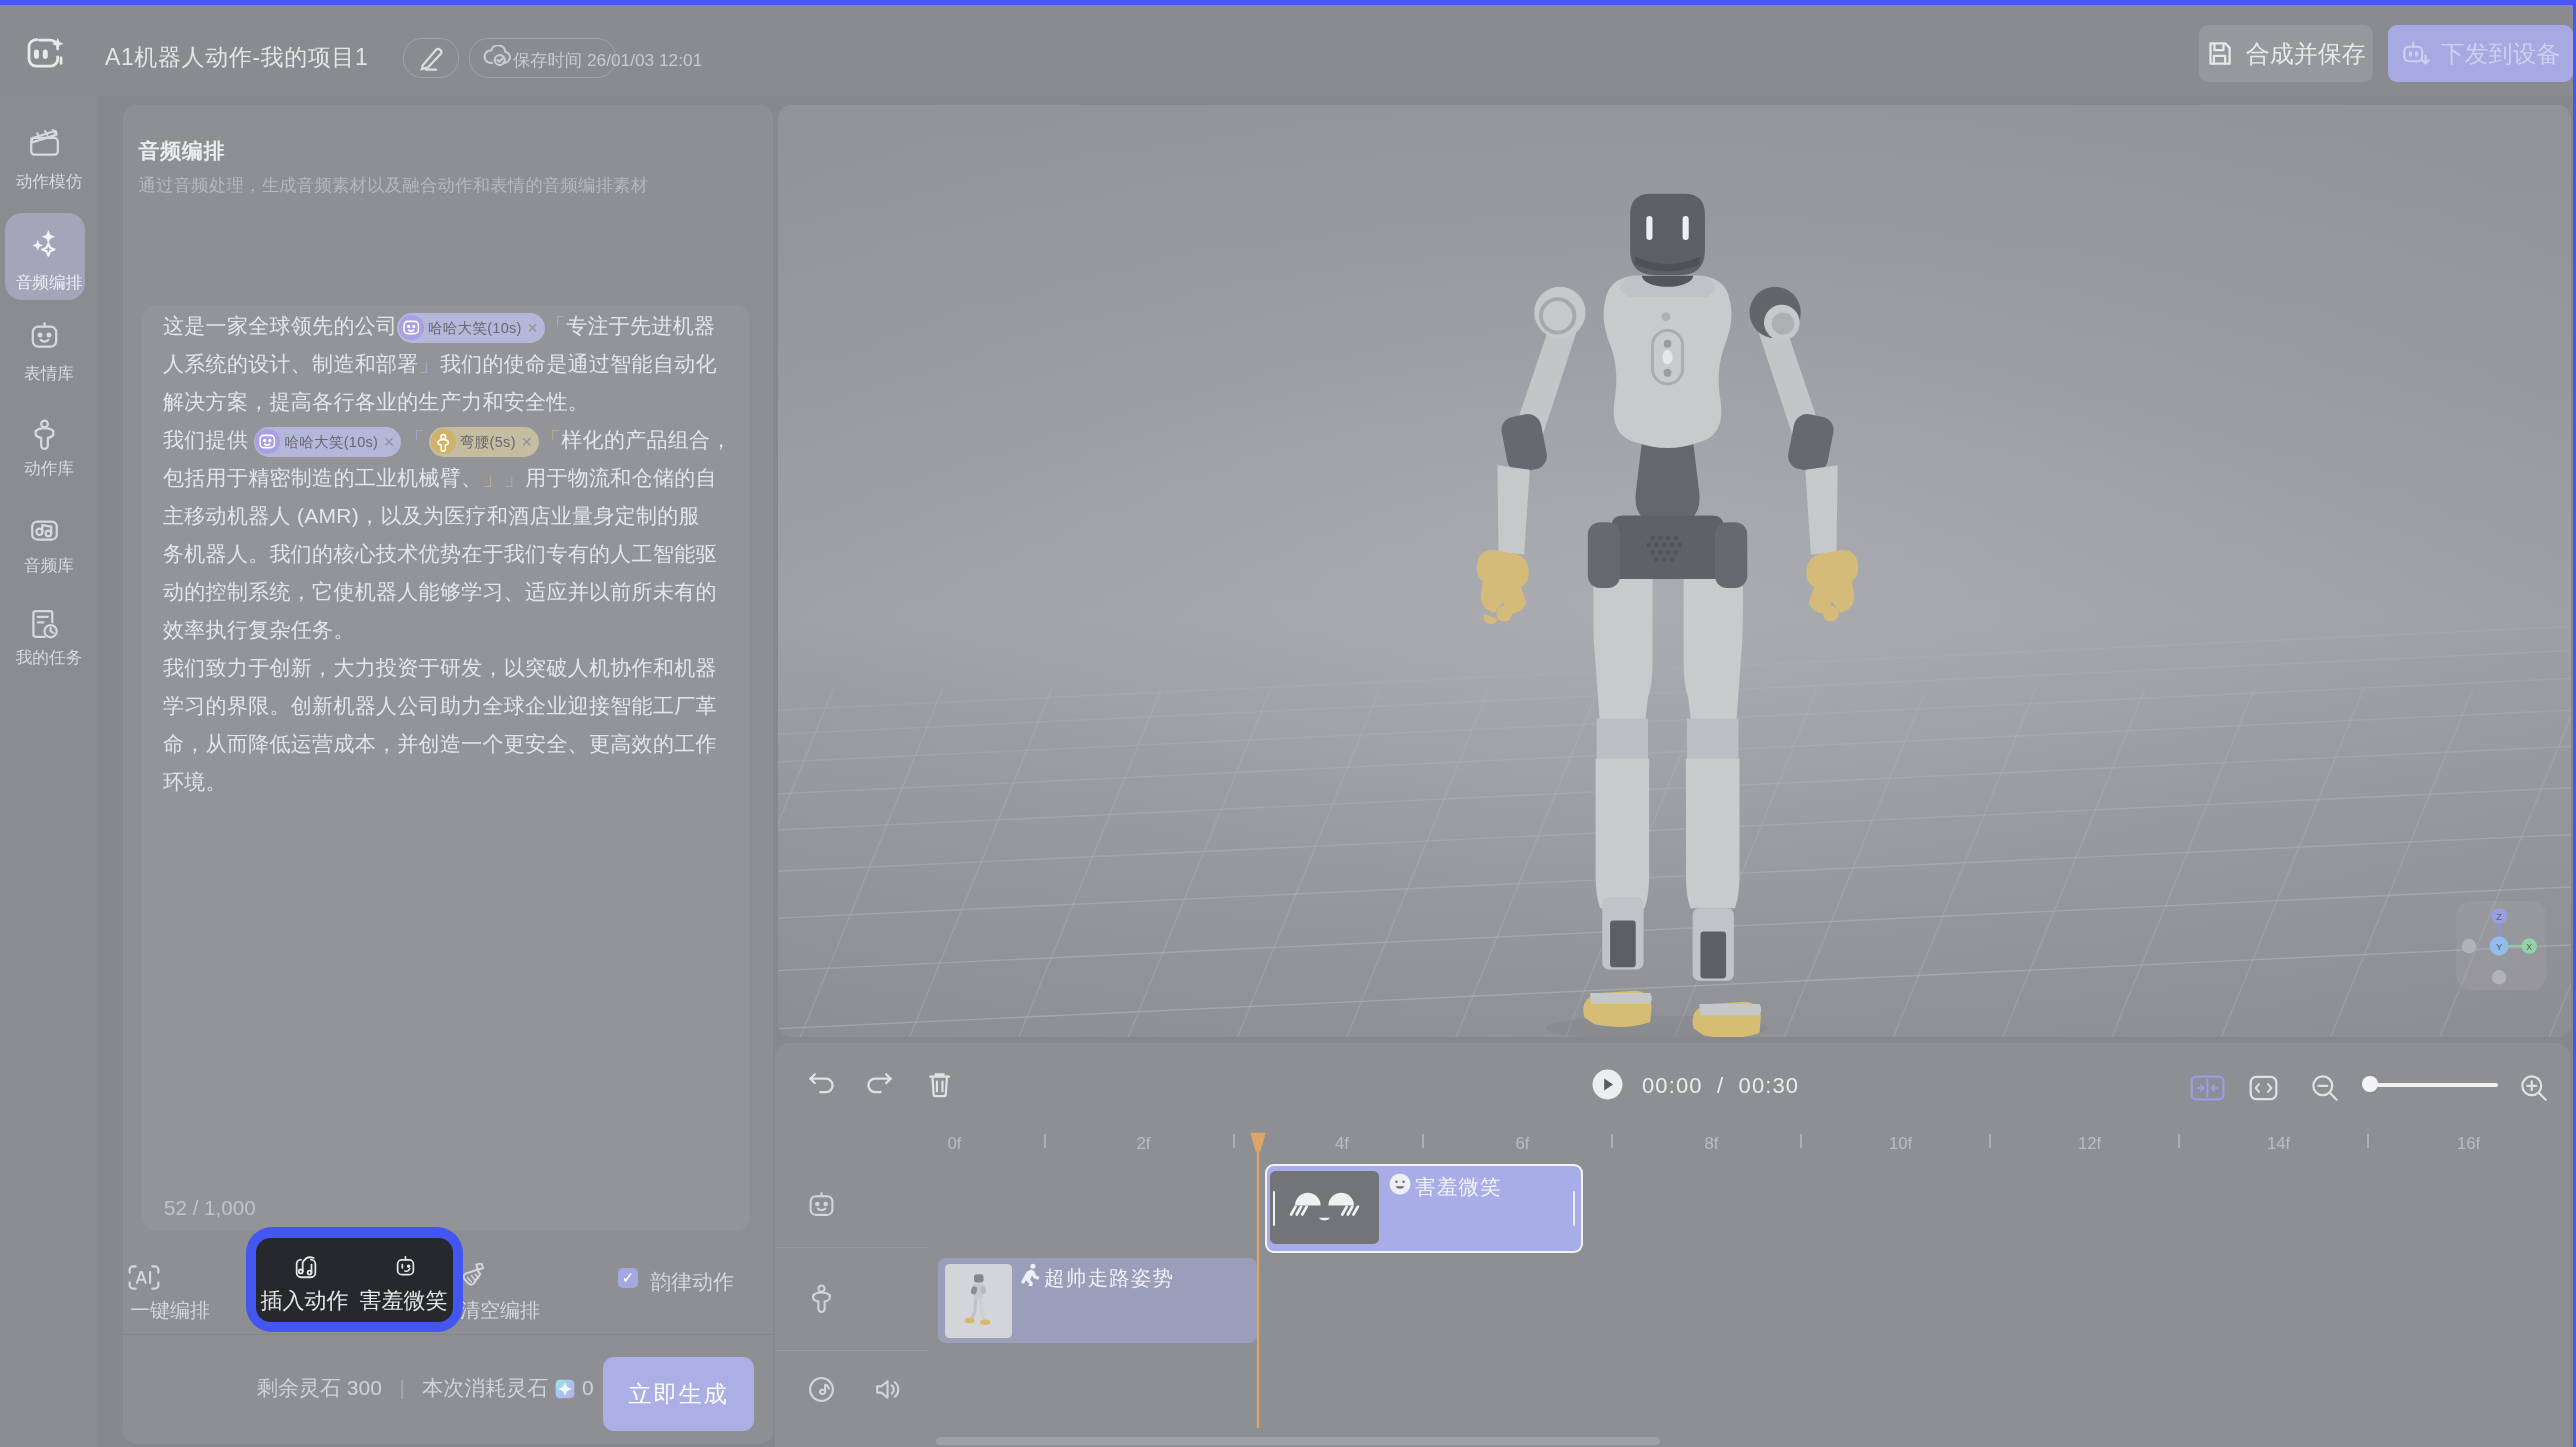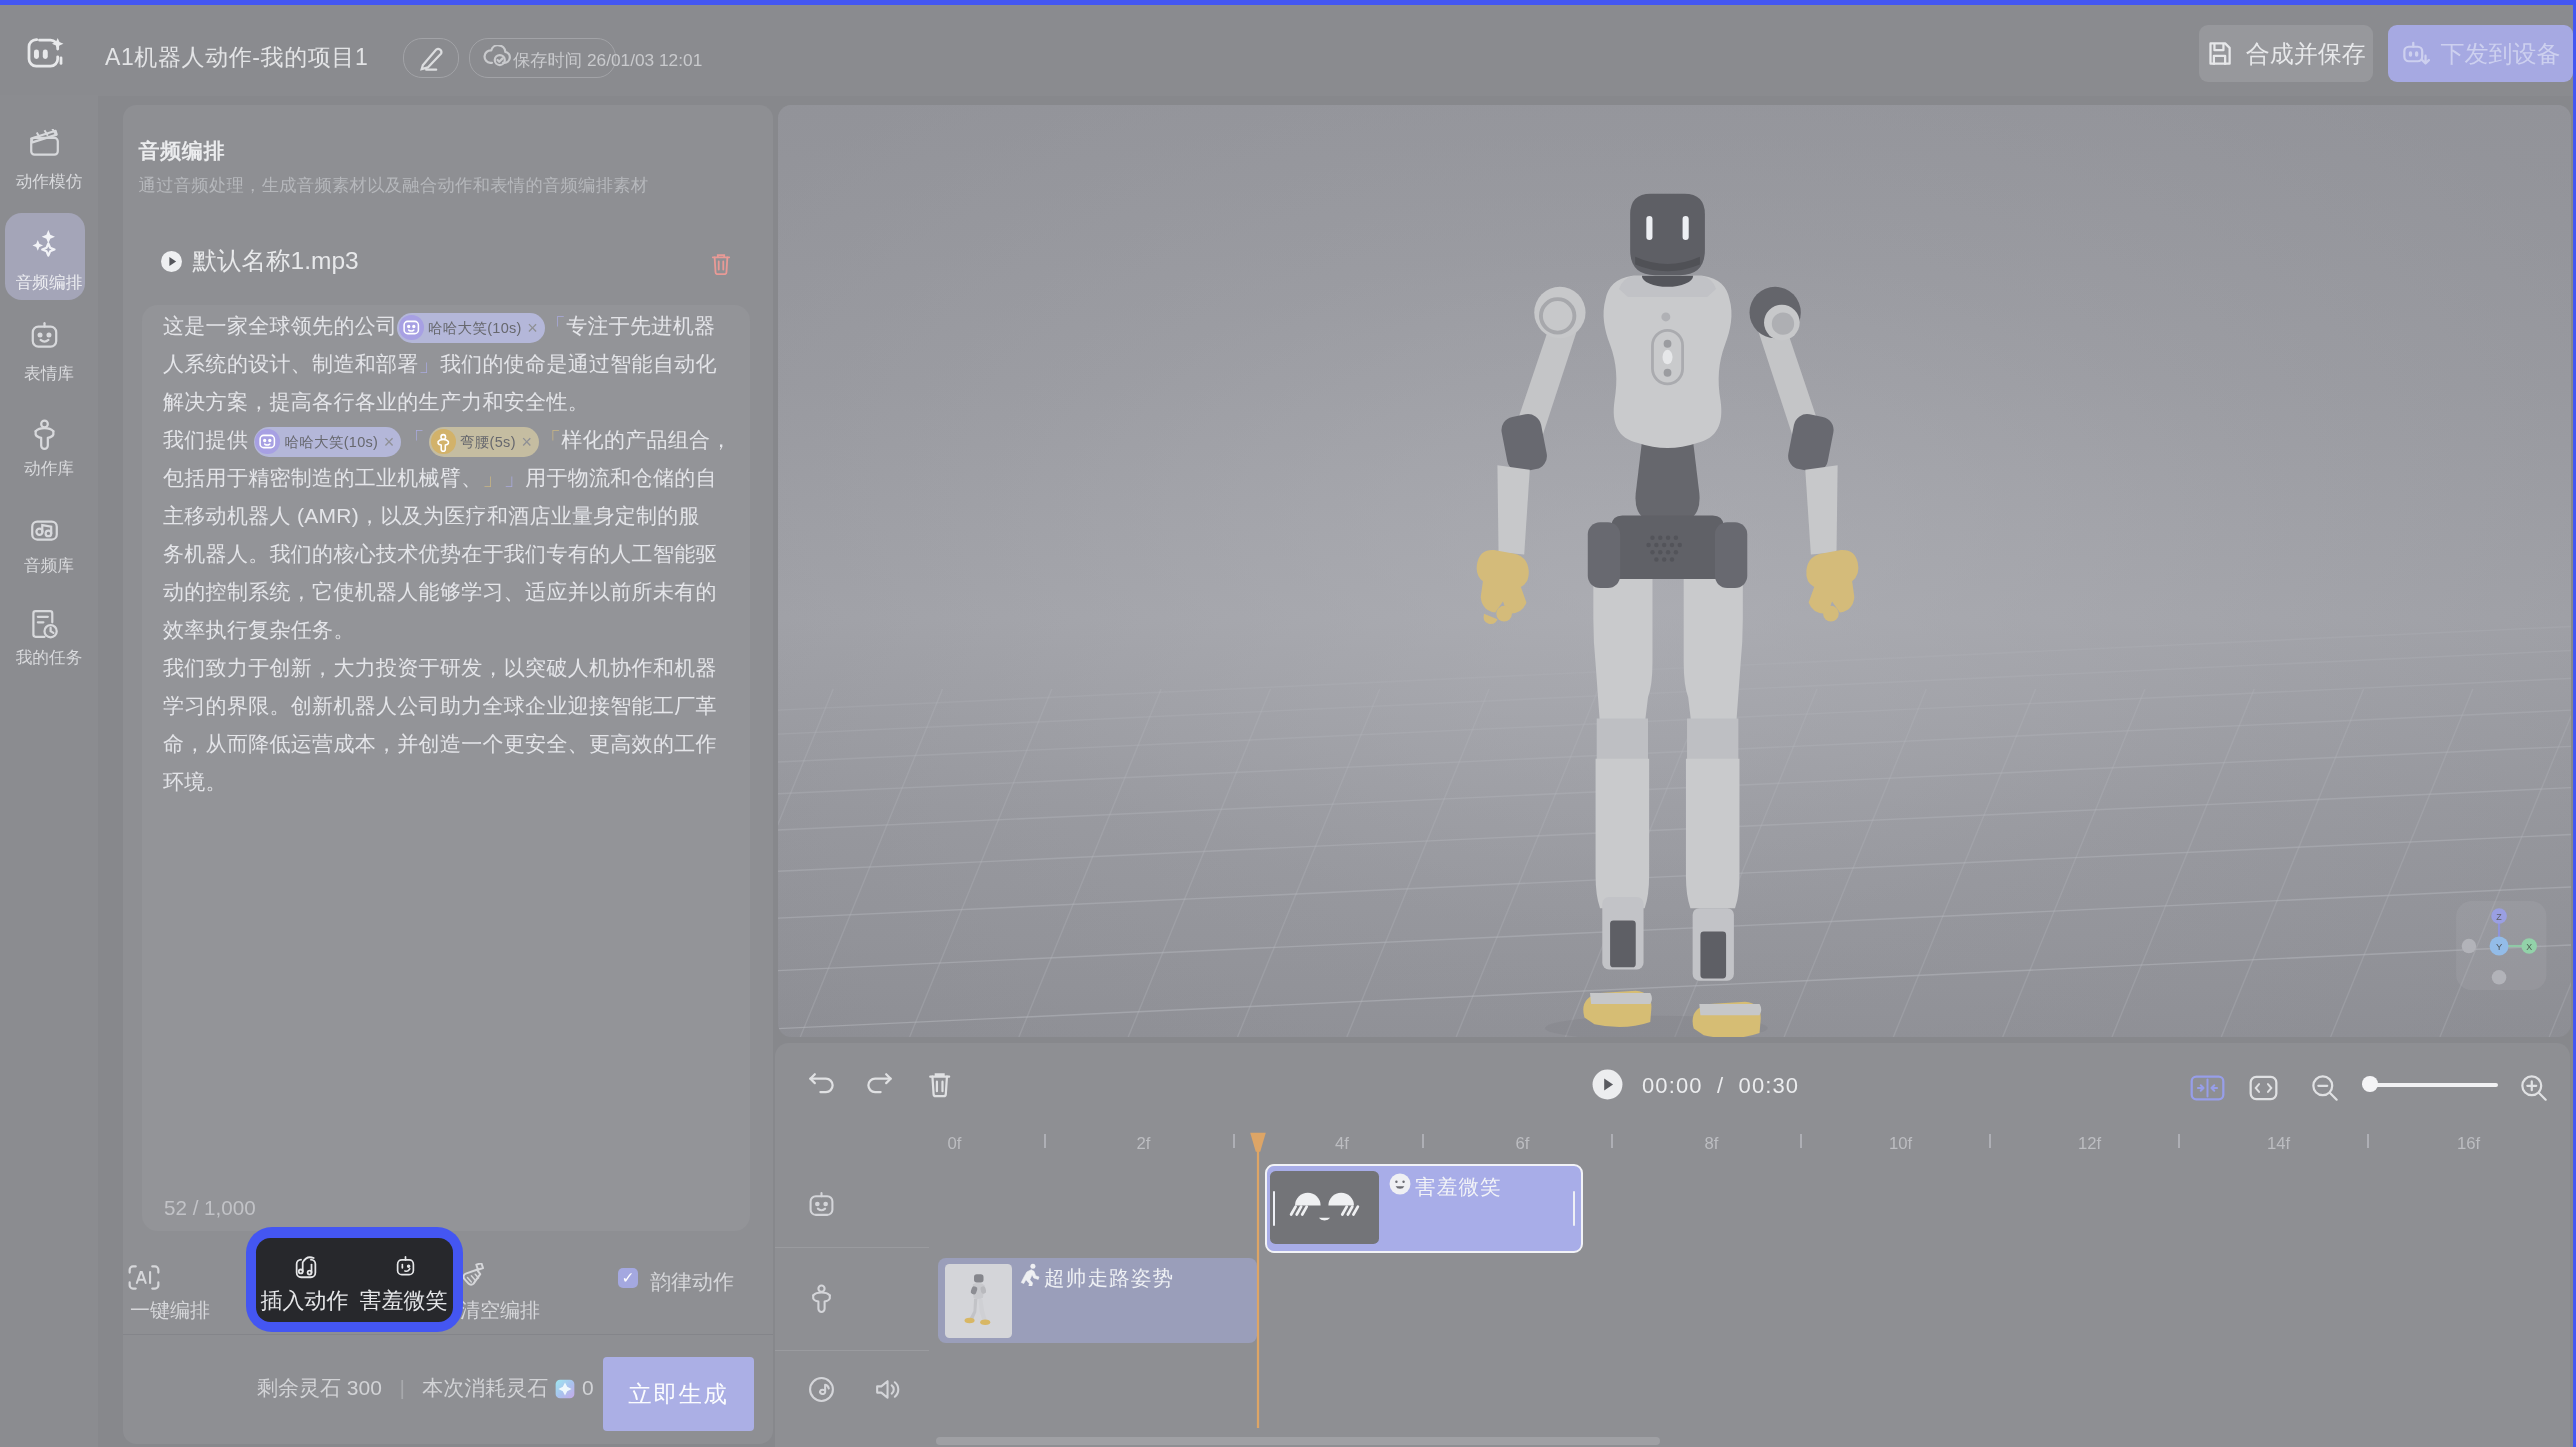--- a/index.html
+++ b/index.html
@@ -42,21 +42,21 @@
 .pill2 .ic { background:#d2b26a; }
 .br-p { color:#a9aade; }
 .br-t { color:#c9b682; }
 #counter { left:41px; top:1091px; font-size:20.6px; color:#c2c3c7; }
 .toolcol { position:absolute; text-align:center; color:#d6d7da; font-size:20px; }
 #checkbox { left:495px; top:1163px; width:20px; height:20px; background:#a4a8e0; border-radius:5px; color:#fff; font-size:15.6px; text-align:center; line-height:20px;}
 #cblabel { left:527px; top:1163px; font-size:21px; color:#d6d7da; }
 #pfooter-line { left:0px; top:1229px; width:650px; height:1.1px; background:#84858a; }
 #footrow { left:0; top:1229px; width:650px; height:109px; }
 #gems { position:absolute; left:134px; top:40px; font-size:21px; color:#d2d3d6; }
-#genbtn { position:absolute; left:480px; top:23px; width:151px; height:74px; background:#abafe5; border-radius:4px; color:#fbfcfe; font-size:23.4px; display:flex; align-items:center; justify-content:center; letter-spacing:1.7px; }
+#genbtn { position:absolute; left:480px; top:23px; width:151px; height:74px; background:#abafe5; border-radius:11px; color:#fbfcfe; font-size:23.4px; display:flex; align-items:center; justify-content:center; letter-spacing:1.7px; }
 
 
 #spot { left:246px; top:1227px; width:217px; height:105px; background:#4456f2; border-radius:26px; z-index:60; }
 #spotbox { position:absolute; left:9.5px; top:10.6px; width:197px; height:84px; background:#27282c; border-radius:14.5px; }
 .spotbtn { position:absolute; top:0; width:98px; height:84px; text-align:center; color:#e6e7e9; font-size:22px; white-space:nowrap;font-family:Liberation Mono, monospace; }
 .spotbtn .lbl { position:absolute; left:0; right:0; top:48px; }
 
 
 #viewport { left:778px; top:105px; width:1793px; height:932px; border-radius:13.4px; overflow:hidden;
   background:linear-gradient(180deg,#96979d 0%, #9b9ca2 30%, #a3a4aa 55%, #98999f 75%, #8f9096 100%); }
@@ -159,32 +159,20 @@
     <path d="M40 24 v-16 a4 4 0 0 0 -4 -4 h-26 a4 4 0 0 0 -4 4 v38 a4 4 0 0 0 4 4 h16"></path>
     <path d="M14 14 h18 M14 24 h10"></path>
     <circle cx="37" cy="40" r="11"></circle>
     <path d="M37 34 v6 l5 3"></path>
   </svg>
   <div class="side-item" style="top:551px">我的任务</div>
 </div>
 <div id="lpanel" class="abs">
   <div id="ptitle" class="abs">音频编排</div>
   <div id="psub" class="abs">通过音频处理，生成音频素材以及融合动作和表情的音频编排素材</div>
-  <div id="mp3row" class="abs">
-    <svg class="icn" style="left:22px;top:7.8px" width="21" height="21" viewBox="0 0 50 50">
-        <circle cx="25" cy="25" r="25" fill="#eff0f2"></circle>
-        <path d="M20 14 l16 11 -16 11 z" fill="#55565c"></path>
-      </svg>
-    <div id="mp3name">默认名称1.mp3</div>
-    <svg class="icn" style="left:572px;top:9px" width="20" height="23.4" viewBox="0 0 44 50" fill="none" stroke="#e89a96" stroke-width="4" stroke-linecap="round">
-      <path d="M4 11 h36 M15 11 v-5 h14 v5"></path>
-      <path d="M8 11 l2 33 a4 4 0 0 0 4 4 h16 a4 4 0 0 0 4 -4 l2 -33"></path>
-      <path d="M17 20 v18 M27 20 v18"></path>
-    </svg>
-  </div>
   <div id="textarea" class="abs">
     <div id="tx" class="abs">这是一家全球领先的公司<span class="pill pill1"><span class="ic">
             <svg width="27" height="27" viewBox="0 0 48 48" fill="none" stroke="#fff" stroke-width="3" stroke-linecap="round">
               <rect x="10" y="12" width="28" height="24" rx="7"></rect>
               <circle cx="19" cy="22" r="1.8" fill="#fff"></circle>
               <circle cx="29" cy="22" r="1.8" fill="#fff"></circle>
               <path d="M19 29 q5 4 10 0"></path>
             </svg>
           </span>哈哈大笑(10s)<span class="x">×</span></span><span class="br-p">「</span>专注于先进机器<br>人系统的设计、制造和部署<span class="br-p">」</span>我们的使命是通过智能自动化<br>解决方案，提高各行各业的生产力和安全性。<br>我们提供<span class="pill pill1" style="margin-left:5.6px;margin-right:2.2px"><span class="ic">
             <svg width="27" height="27" viewBox="0 0 48 48" fill="none" stroke="#fff" stroke-width="3" stroke-linecap="round">

